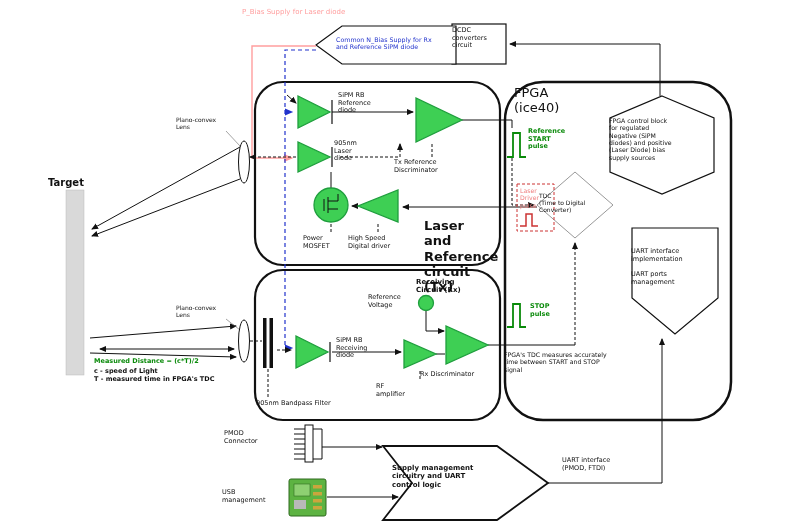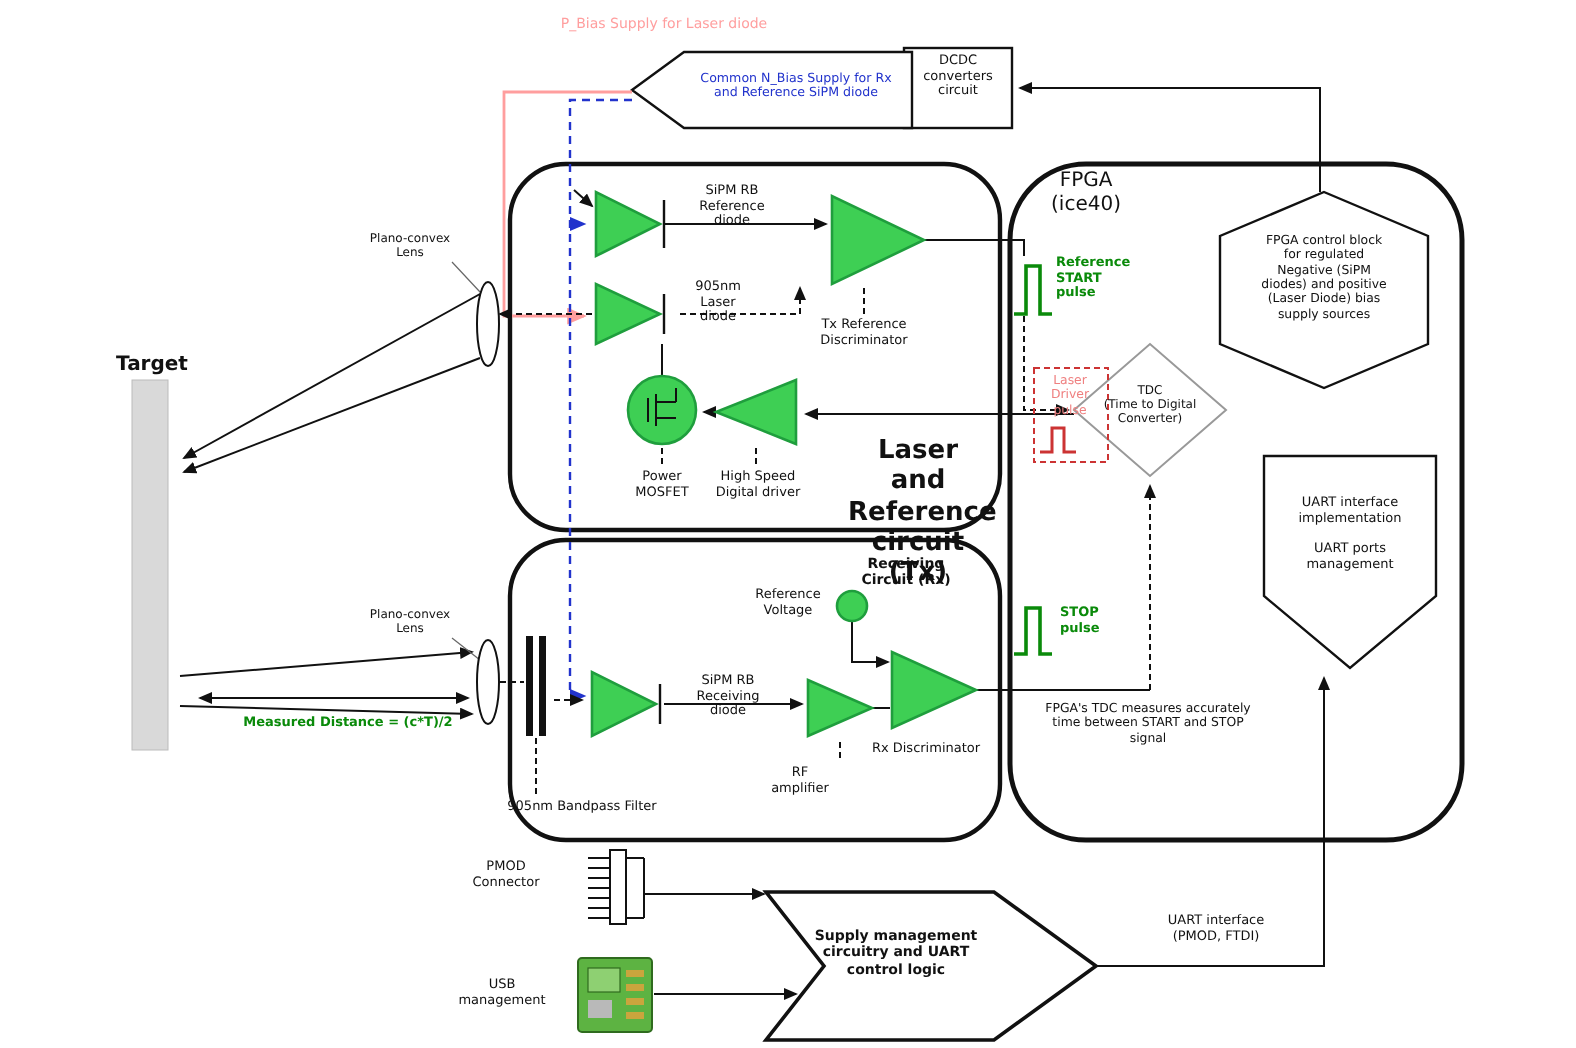--- a/index.html
+++ b/index.html
@@ -1,30 +1,30 @@
 <!DOCTYPE html>
 <html><head>
 <meta charset="utf-8">
 <style>
   html,body{margin:0;padding:0;background:#fff;}
   .stage{position:relative;width:788px;height:524px;background:#fff;overflow:hidden;
          font-family:"DejaVu Sans",sans-serif;}
   .stage svg{position:absolute;left:0;top:0;}
   .lbl{position:absolute;font-family:"DejaVu Sans",sans-serif;font-size:6.5px;line-height:1.18;
-       text-align:center;white-space:pre-line;color:#111;}
+       white-space:pre-line;color:#111;}
   .b{font-weight:700}
   .green{color:#0a8a0a}
   .pink{color:#ff9e9e}
   .salmon{color:#ef8080}
   .blue{color:#2233cc}
   .left{text-align:left}
   .p_bias{left:242px;top:8px;width:180px;font-size:7px}
   .n_bias{left:336px;top:36px;width:124px;font-size:6.3px}
   .dcdc{left:452px;top:27px;width:54px}
-  .fpga_title{left:514px;top:85px;width:58px;font-size:10px}
+  .fpga_title{left:514px;top:85px;width:58px;font-size:13px}
   .sipm_ref{left:338px;top:92px;width:56px}
   .laser_diode{left:334px;top:140px;width:50px}
   .tx_discriminator{left:394px;top:159px;width:76px}
   .power_mosfet{left:303px;top:235px;width:56px}
   .mosfet_driver{left:348px;top:235px;width:62px}
   .tx_circuit{left:424px;top:218px;width:70px;font-size:13px}
   .rx_circuit{left:416px;top:278px;width:74px;font-size:7px}
   .ref_voltage{left:368px;top:294px;width:52px}
   .sipm_rx{left:336px;top:337px;width:56px}
   .rf_amp{left:376px;top:383px;width:48px}
@@ -34,21 +34,21 @@
   .laser_pulse{left:520px;top:187px;width:30px;font-size:6.2px}
   .tdc{left:539px;top:192px;width:72px;font-size:6px}
   .fpga_ctrl{left:609px;top:117px;width:106px;font-size:6.2px}
   .uart_block{left:631px;top:248px;width:88px}
   .tdc_note{left:504px;top:351px;width:140px;font-size:6.2px}
   .target{left:48px;top:177px;width:56px;font-size:10px}
   .lens1{left:176px;top:116px;width:58px;font-size:6px}
   .lens2{left:176px;top:304px;width:58px;font-size:6px}
   .measured_green{left:94px;top:358px;width:160px}
   .measured_black{left:94px;top:368px;width:160px}
-  .bandpass{left:245px;top:400px;width:92px}
+  .bandpass{left:256px;top:400px;width:92px}
   .pmod{left:224px;top:430px;width:58px}
   .usb{left:222px;top:489px;width:58px}
   .supply{left:392px;top:464px;width:112px;font-size:7px}
   .uart_iface{left:562px;top:457px;width:92px}
 </style>
 </head>
 <body>
 
 <div class="stage">
 <svg width="788" height="524" viewBox="0 0 788 524">
@@ -235,20 +235,22 @@
 management</div>
   <div class="lbl tdc_note">FPGA's TDC measures accurately
 time between START and STOP
 signal</div>
   <div class="lbl target b">Target</div>
   <div class="lbl lens1">Plano-convex
 Lens</div>
   <div class="lbl lens2">Plano-convex
 Lens</div>
   <div class="lbl measured_green green b">Measured Distance = (c*T)/2</div>
+  <div class="lbl measured_black b">c - speed of Light
+T - measured time in FPGA's TDC</div>
   <div class="lbl bandpass">905nm Bandpass Filter</div>
   <div class="lbl pmod">PMOD
 Connector</div>
   <div class="lbl usb">USB
 management</div>
   <div class="lbl supply b">Supply management
 circuitry and UART
 control logic</div>
   <div class="lbl uart_iface">UART interface
 (PMOD, FTDI)</div>

